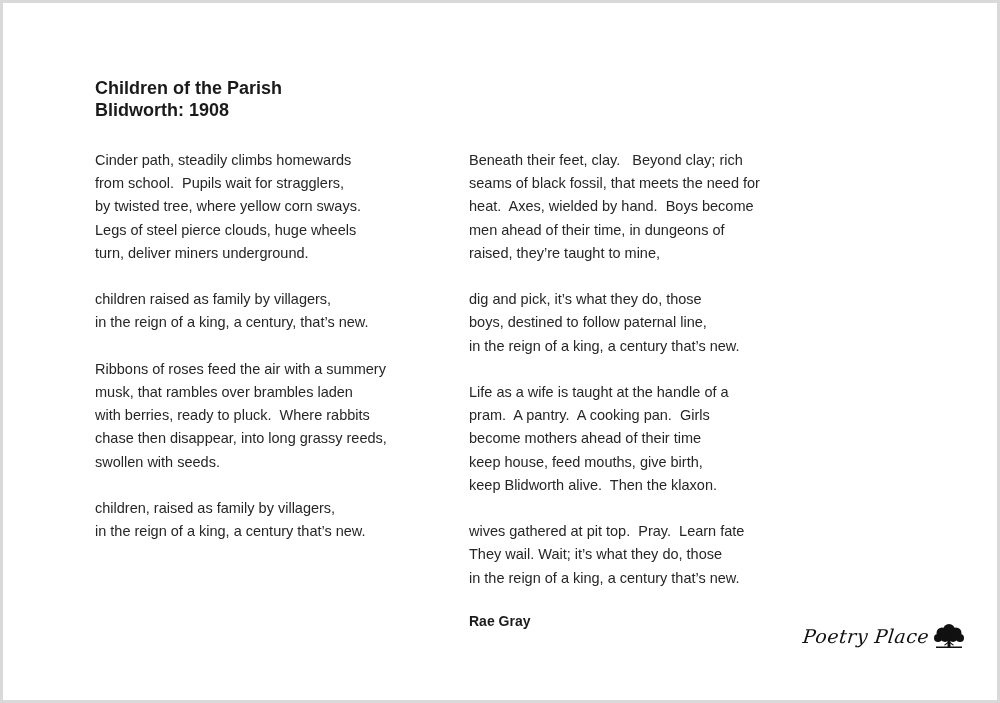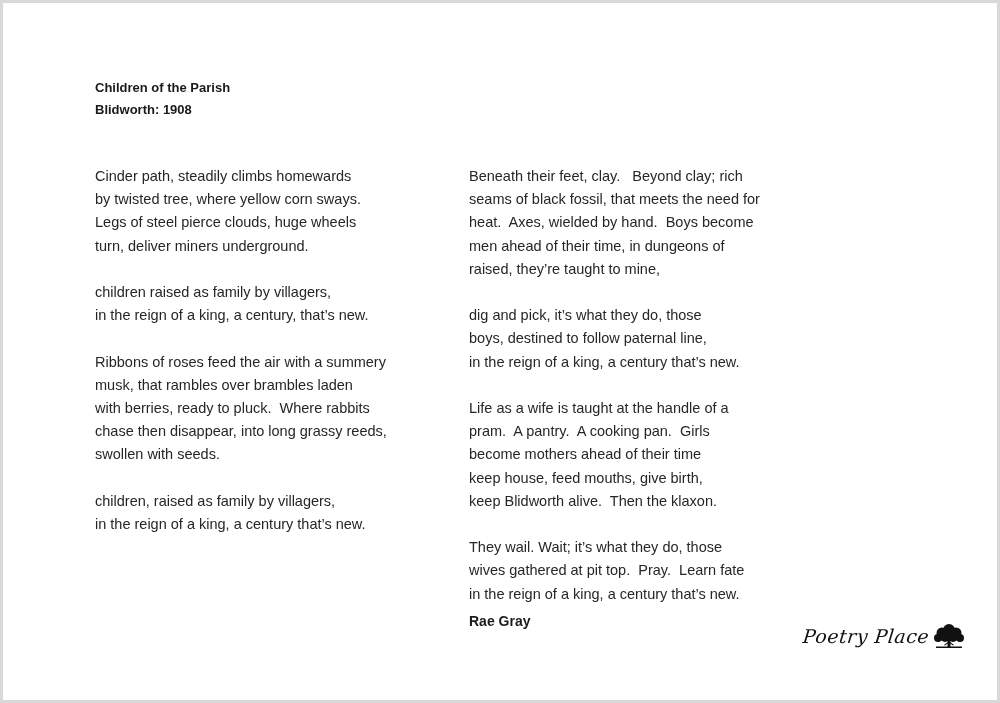--- a/index.html
+++ b/index.html
@@ -20,28 +20,28 @@
       box-sizing: border-box;
       border: 3px solid #d9d9d9;
       background: #ffffff;
     }
     .title-block {
       position: absolute;
       left: 92px;
       top: 74px;
       font-family: "Liberation Sans", sans-serif;
       font-weight: bold;
-      font-size: 13px;
+      font-size: 18px;
       line-height: 22px;
       color: #1a1a1a;
     }
     .title-block div { white-space: nowrap; }
     .column {
       position: absolute;
-      top: 162px;
+      top: 146px;
       font-family: "Liberation Sans", sans-serif;
       font-size: 14.5px;
       line-height: 23.2px;
       color: #262626;
     }
     .col-left { left: 92px; width: 340px; }
     .col-right { left: 466px; width: 340px; }
     .stanza { margin: 0 0 23.2px 0; }
     .line { white-space: pre; display: block; }
     .author {
@@ -77,20 +77,21 @@
 <div class="sheet">
 
   <div class="title-block">
     <div>Children of the Parish</div>
     <div>Blidworth: 1908</div>
   </div>
 
   <div class="column col-left">
     <div class="stanza">
       <span class="line">Cinder path, steadily climbs homewards</span>
+      <span class="line">from school.  Pupils wait for stragglers,</span>
       <span class="line">by twisted tree, where yellow corn sways.</span>
       <span class="line">Legs of steel pierce clouds, huge wheels</span>
       <span class="line">turn, deliver miners underground.</span>
     </div>
     <div class="stanza">
       <span class="line">children raised as family by villagers,</span>
       <span class="line">in the reign of a king, a century, that’s new.</span>
     </div>
     <div class="stanza">
       <span class="line">Ribbons of roses feed the air with a summery</span>
@@ -119,22 +120,22 @@
       <span class="line">in the reign of a king, a century that’s new.</span>
     </div>
     <div class="stanza">
       <span class="line">Life as a wife is taught at the handle of a</span>
       <span class="line">pram.  A pantry.  A cooking pan.  Girls</span>
       <span class="line">become mothers ahead of their time</span>
       <span class="line">keep house, feed mouths, give birth,</span>
       <span class="line">keep Blidworth alive.  Then the klaxon.</span>
     </div>
     <div class="stanza">
+      <span class="line">wives gathered at pit top.  Pray.  Learn fate</span>
       <span class="line">They wail. Wait; it’s what they do, those</span>
-      <span class="line">wives gathered at pit top.  Pray.  Learn fate</span>
       <span class="line">in the reign of a king, a century that’s new.</span>
     </div>
   </div>
 
   <div class="author">Rae Gray</div>
 
   <div class="logo">
     <span class="logo-text">Poetry Place</span>
     <svg class="logo-tree" viewBox="0 0 32 26" xmlns="http://www.w3.org/2000/svg">
       <g fill="#111111">

